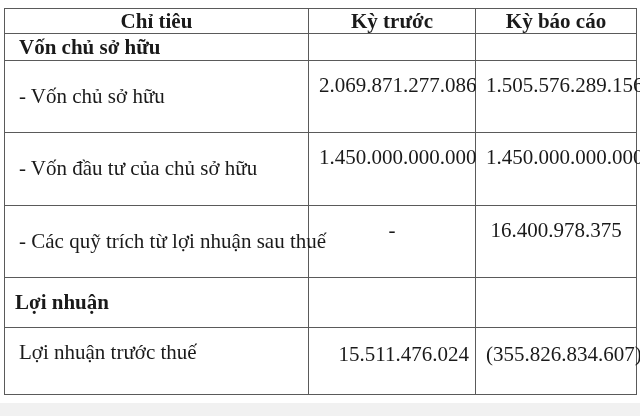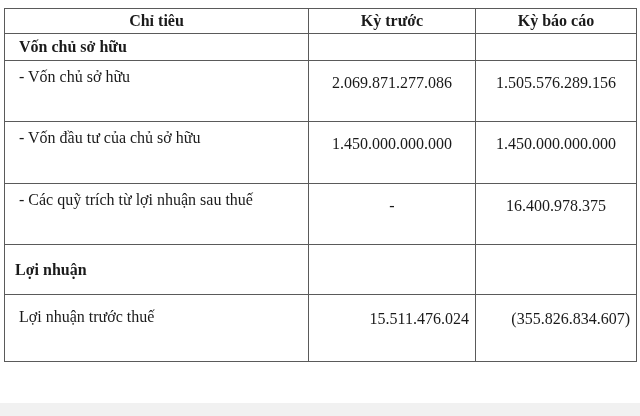--- a/index.html
+++ b/index.html
@@ -23,37 +23,37 @@
       position: absolute;
       left: 4px;
       top: 8px;
       width: 632px;
       border-collapse: collapse;
       table-layout: fixed;
     }
     table.report td, table.report th {
       border: 1px solid #5a5a5a;
       padding: 0 10px;
-      font-size: 16px;
+      font-size: 21px;
       line-height: 1;
       vertical-align: middle;
       white-space: nowrap;
     }
     table.report th {
       font-weight: bold;
       text-align: center;
       height: 24px;
     }
     col.c1 { width: 304px; }
     col.c2 { width: 167px; }
     col.c3 { width: 161px; }
     tr.section td { height: 26px; font-weight: bold; }
     tr.section td.label { padding-left: 14px; }
     tr.item td { height: 46px; }
-    tr.item td.label { padding-left: 14px; vertical-align: top; padding-top: 8px; }
+    tr.item td.label { padding-left: 14px; vertical-align: top; padding-top: 25px; }
     tr.item td.num { text-align: center; vertical-align: top; padding-top: 14px; padding-right: 10px; }
     tr.tall td { height: 47px; }
     tr.section2 td { height: 49px; font-weight: bold; }
     tr.section2 td.label { vertical-align: middle; padding-left: 10px; margin-top: 28px; }
     tr.item2 td { height: 50px; }
     tr.item2 td.label { padding-left: 14px; vertical-align: top; padding-top: 14px; }
     tr.item2 td.num { text-align: right; vertical-align: top; padding-top: 16px; padding-right: 6px; }
   </style>
 </head>
 <body>

